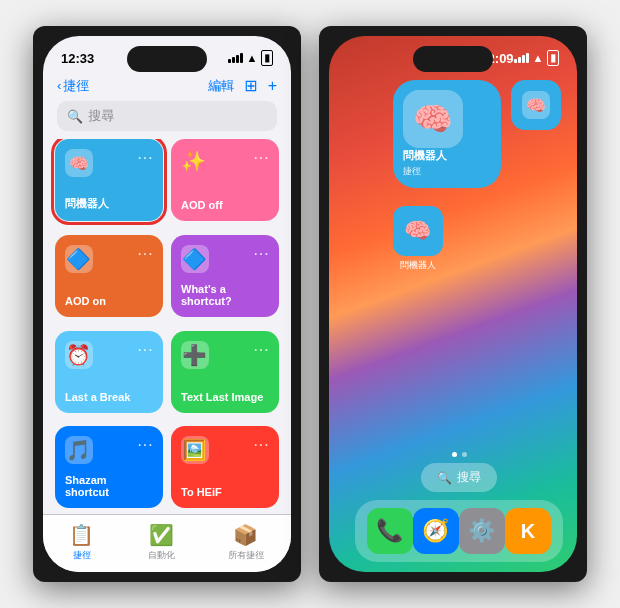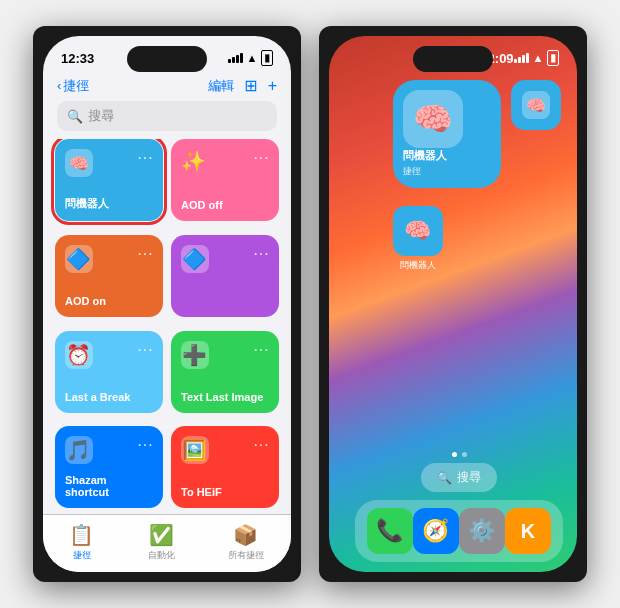--- a/index.html
+++ b/index.html
@@ -330,20 +330,21 @@
             <span class="tile-dots">···</span>
           </div>
           <div class="tile-label">AOD on</div>
         </div>
 
         <div class="shortcut-tile" style="background:#AF52DE;">
           <div class="tile-top">
             <span style="font-size:20px; background:rgba(255,255,255,0.3); border-radius:8px; padding:3px; width:28px; height:28px; display:flex; align-items:center; justify-content:center;">🔷</span>
             <span class="tile-dots">···</span>
           </div>
+          <div class="tile-label">What's a shortcut?</div>
         </div>
 
         <div class="shortcut-tile" style="background:#5AC8FA;">
           <div class="tile-top">
             <span style="font-size:20px; background:rgba(255,255,255,0.3); border-radius:8px; display:flex; align-items:center; justify-content:center; width:28px; height:28px;">⏰</span>
             <span class="tile-dots">···</span>
           </div>
           <div class="tile-label">Last a Break</div>
         </div>
 

